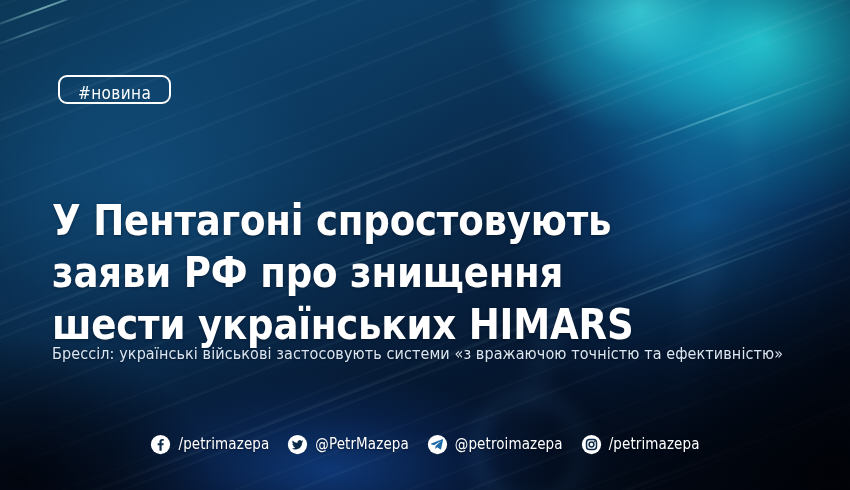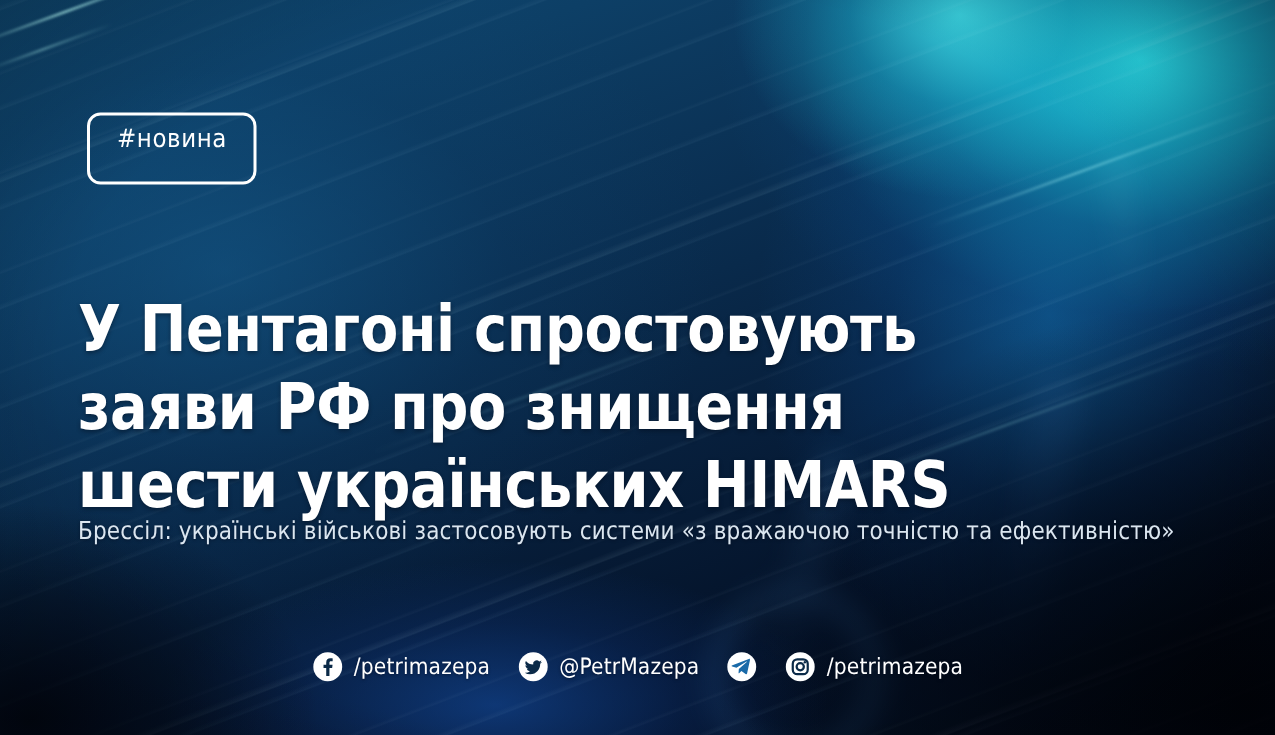--- a/index.html
+++ b/index.html
@@ -170,21 +170,21 @@
         rgba(0,0,0,0.30) 86%,
         rgba(0,0,0,0.55) 100%);
   }
 
   
   #content { position:absolute; inset:0; }
 
   #tag-badge {
     position:absolute;
     left:58px; top:75px;
-    padding:8px 18px 19px 18px;
+    padding:8px 18px 0 18px;
     border:2px solid #ffffff;
     border-radius:9px;
     color:#ffffff;
     font-size:17px;
     font-family:"Liberation Sans Narrow","DejaVu Sans Condensed","Liberation Sans", sans-serif;
     font-weight:400;
     letter-spacing:.4px;
     line-height:1;
     white-space:nowrap;
   }
@@ -305,20 +305,21 @@
           <path fill="#0b2a48" d="M18.6 8.33c-.48.21-1 .36-1.54.42.55-.33.98-.86 1.18-1.49-.52.31-1.1.53-1.71.65a2.69 2.69 0 0 0-4.58 2.45 7.63 7.63 0 0 1-5.54-2.81 2.69 2.69 0 0 0 .83 3.59c-.44-.01-.85-.14-1.21-.34v.04c0 1.3.92 2.39 2.15 2.64-.39.1-.8.12-1.21.04a2.69 2.69 0 0 0 2.51 1.87 5.4 5.4 0 0 1-3.98 1.11 7.61 7.61 0 0 0 4.12 1.21c4.95 0 7.66-4.1 7.66-7.66l-.01-.35c.53-.38.98-.85 1.33-1.36z"></path>
         </svg>
         <span class="social-handle">@PetrMazepa</span>
       </div>
 
       <div class="social-item">
         <svg class="social-icon" viewBox="0 0 24 24">
           <circle cx="12" cy="12" r="11" fill="#ffffff"></circle>
           <path fill="#1a6aa8" d="M18.2 7.3 16.1 17c-.15.7-.57.87-1.16.54l-3.2-2.36-1.54 1.49c-.17.17-.32.32-.65.32l.23-3.29 5.99-5.41c.26-.23-.06-.36-.41-.13l-7.4 4.66-3.19-1c-.69-.22-.7-.69.15-1.02l12.46-4.8c.58-.21 1.08.13.82 1.3z"></path>
         </svg>
+        <span class="social-handle">@petroimazepa</span>
       </div>
 
       <div class="social-item">
         <svg class="social-icon" viewBox="0 0 24 24">
           <circle cx="12" cy="12" r="11" fill="#ffffff"></circle>
           <rect x="6.3" y="6.3" width="11.4" height="11.4" rx="3.5" ry="3.5" fill="none" stroke="#0b2a48" stroke-width="1.7"></rect>
           <circle cx="12" cy="12" r="2.75" fill="none" stroke="#0b2a48" stroke-width="1.7"></circle>
           <circle cx="15.5" cy="8.6" r="0.95" fill="#0b2a48"></circle>
         </svg>
         <span class="social-handle">/petrimazepa</span>

